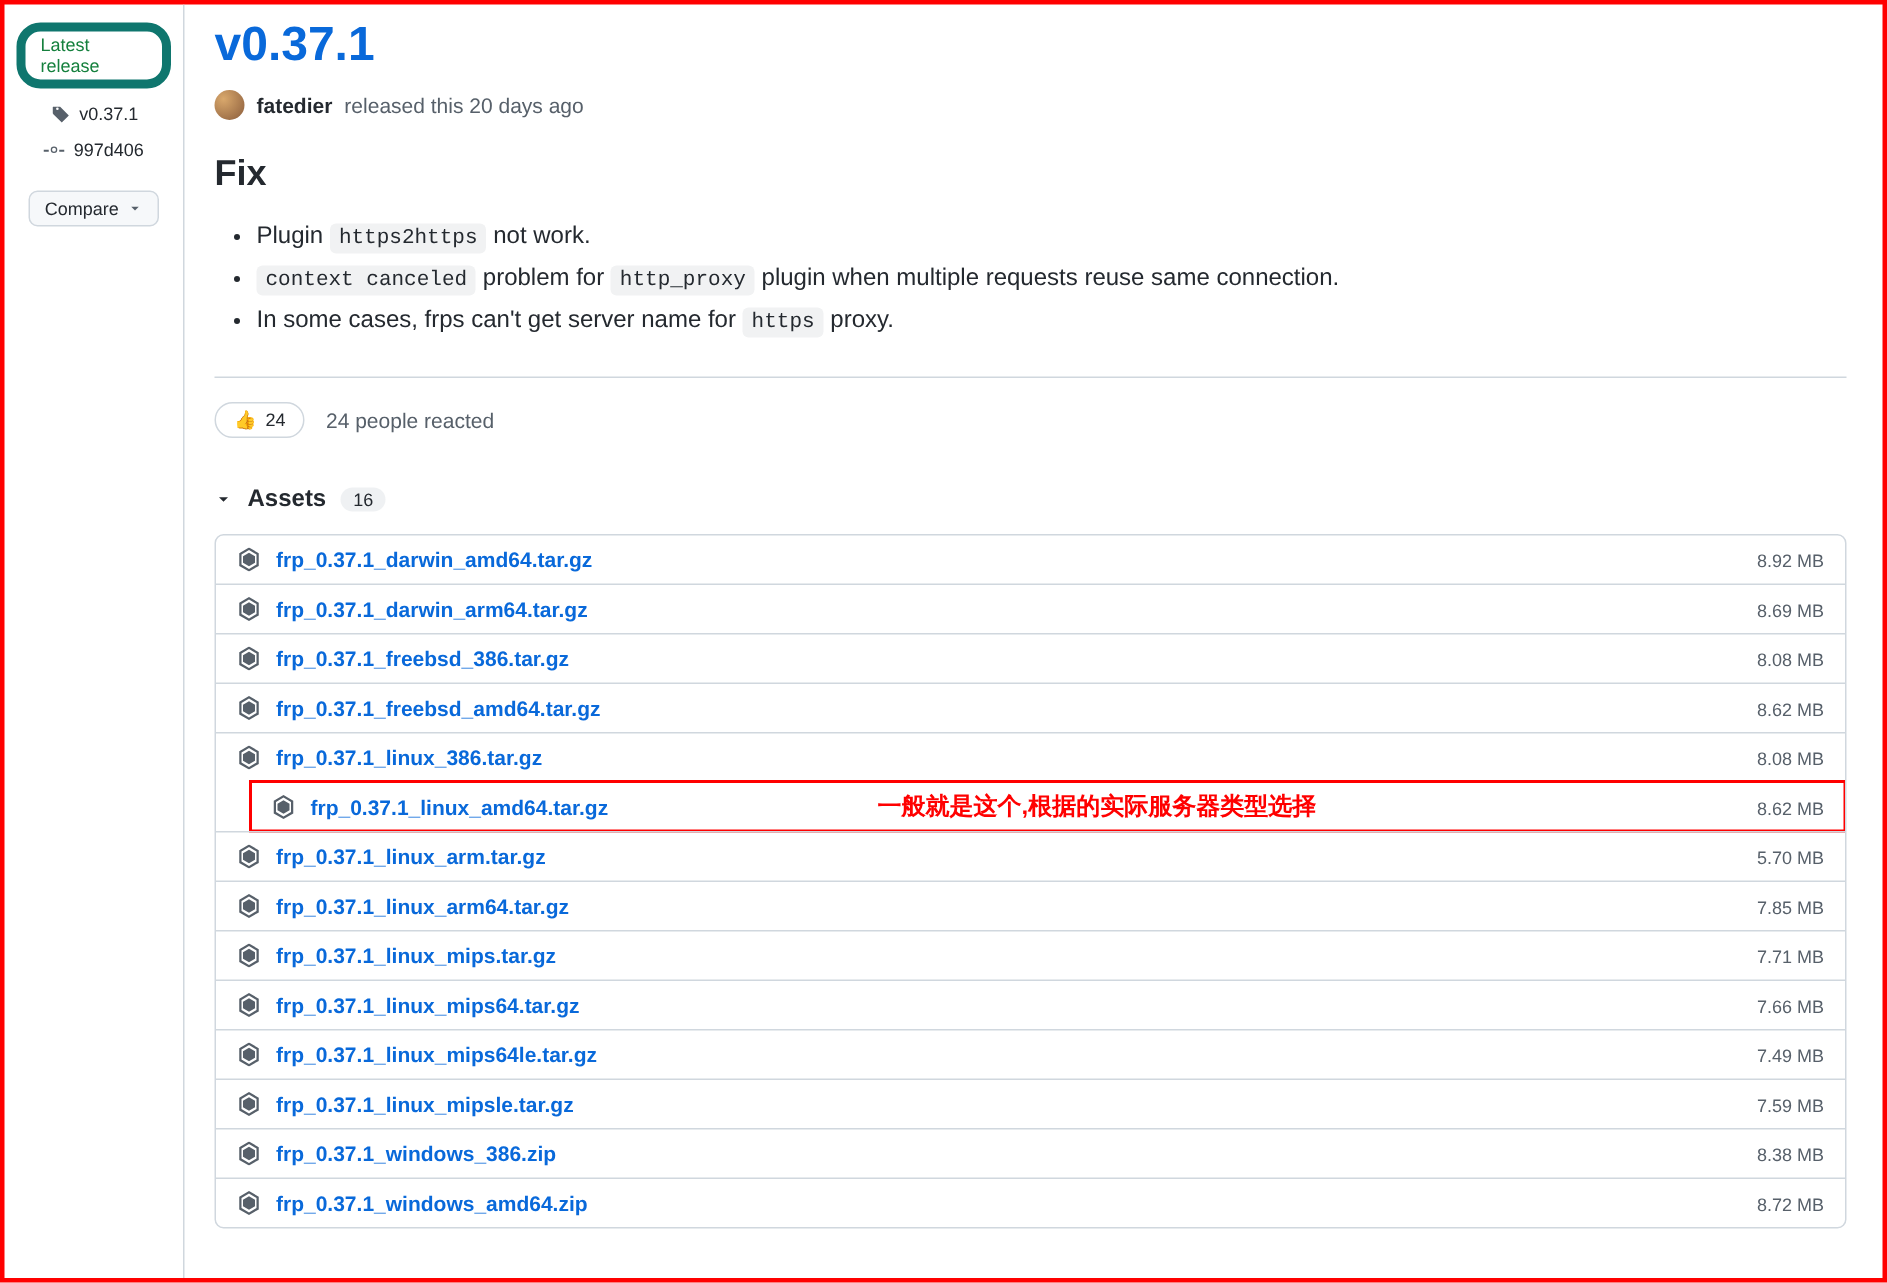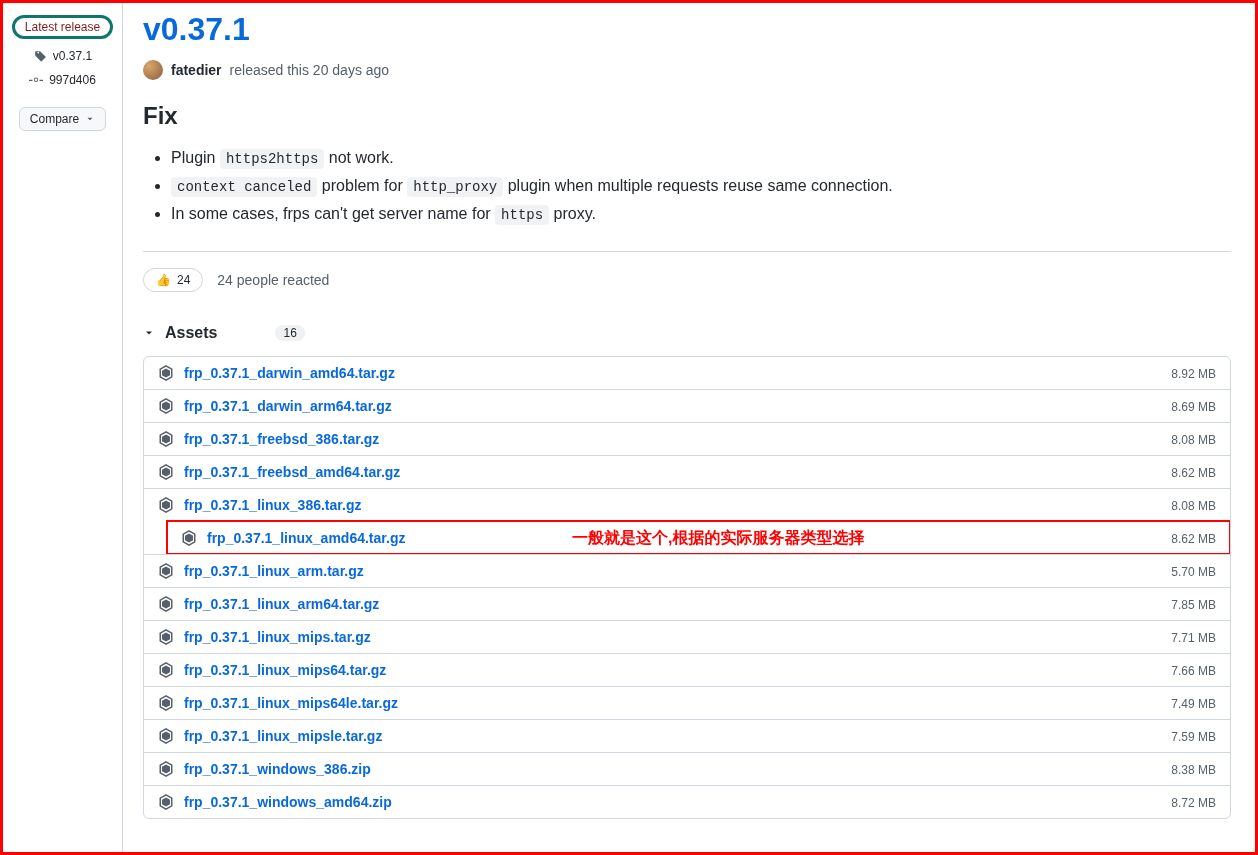--- a/index.html
+++ b/index.html
@@ -24,22 +24,22 @@
     width: 120px;
     flex-shrink: 0;
     padding: 12px 8px 0 8px;
     border-right: 1px solid #d0d7de;
     display: flex;
     flex-direction: column;
     align-items: center;
     gap: 10px;
   }
   .latest-badge {
-    border: 3px solid #0f766e;
-    color: #7f1d1d;
+    border: 6px solid #0f766e;
+    color: #15803d;
     border-radius: 16px;
     padding: 2px 10px;
     font-size: 12px;
     font-weight: 500;
     background: #fff;
   }
   .tag-row, .commit-row {
     display: flex;
     align-items: center;
     gap: 6px;
@@ -136,21 +136,20 @@
     margin-bottom: 14px;
     cursor: pointer;
   }
   .assets-header .count-badge {
     background: #afb8c133;
     color: #24292f;
     border-radius: 12px;
     padding: 1px 8px;
     font-size: 12px;
     font-weight: 500;
-    margin-left: 48px;
   }
   .assets-header svg { fill: #24292f; }
   .assets-list {
     border: 1px solid #d0d7de;
     border-radius: 6px;
     overflow: hidden;
   }
   .asset-row {
     display: flex;
     align-items: flex-end;
@@ -172,21 +171,21 @@
     font-weight: 600;
   }
   .asset-size { color: #57606a; font-size: 12px; }
   .asset-row.highlight {
     outline: 2px solid #ff0000;
     outline-offset: -1px;
     margin-left: 23px;
   }
   .annotation {
     position: absolute;
-    left: 405px;
+    left: 418px;
     top: 50%;
     transform: translateY(-50%);
     color: #ff0000;
     font-weight: 700;
     font-size: 16px;
     font-family: "Microsoft YaHei", "PingFang SC", sans-serif;
     white-space: nowrap;
   }
 </style>
 </head>

